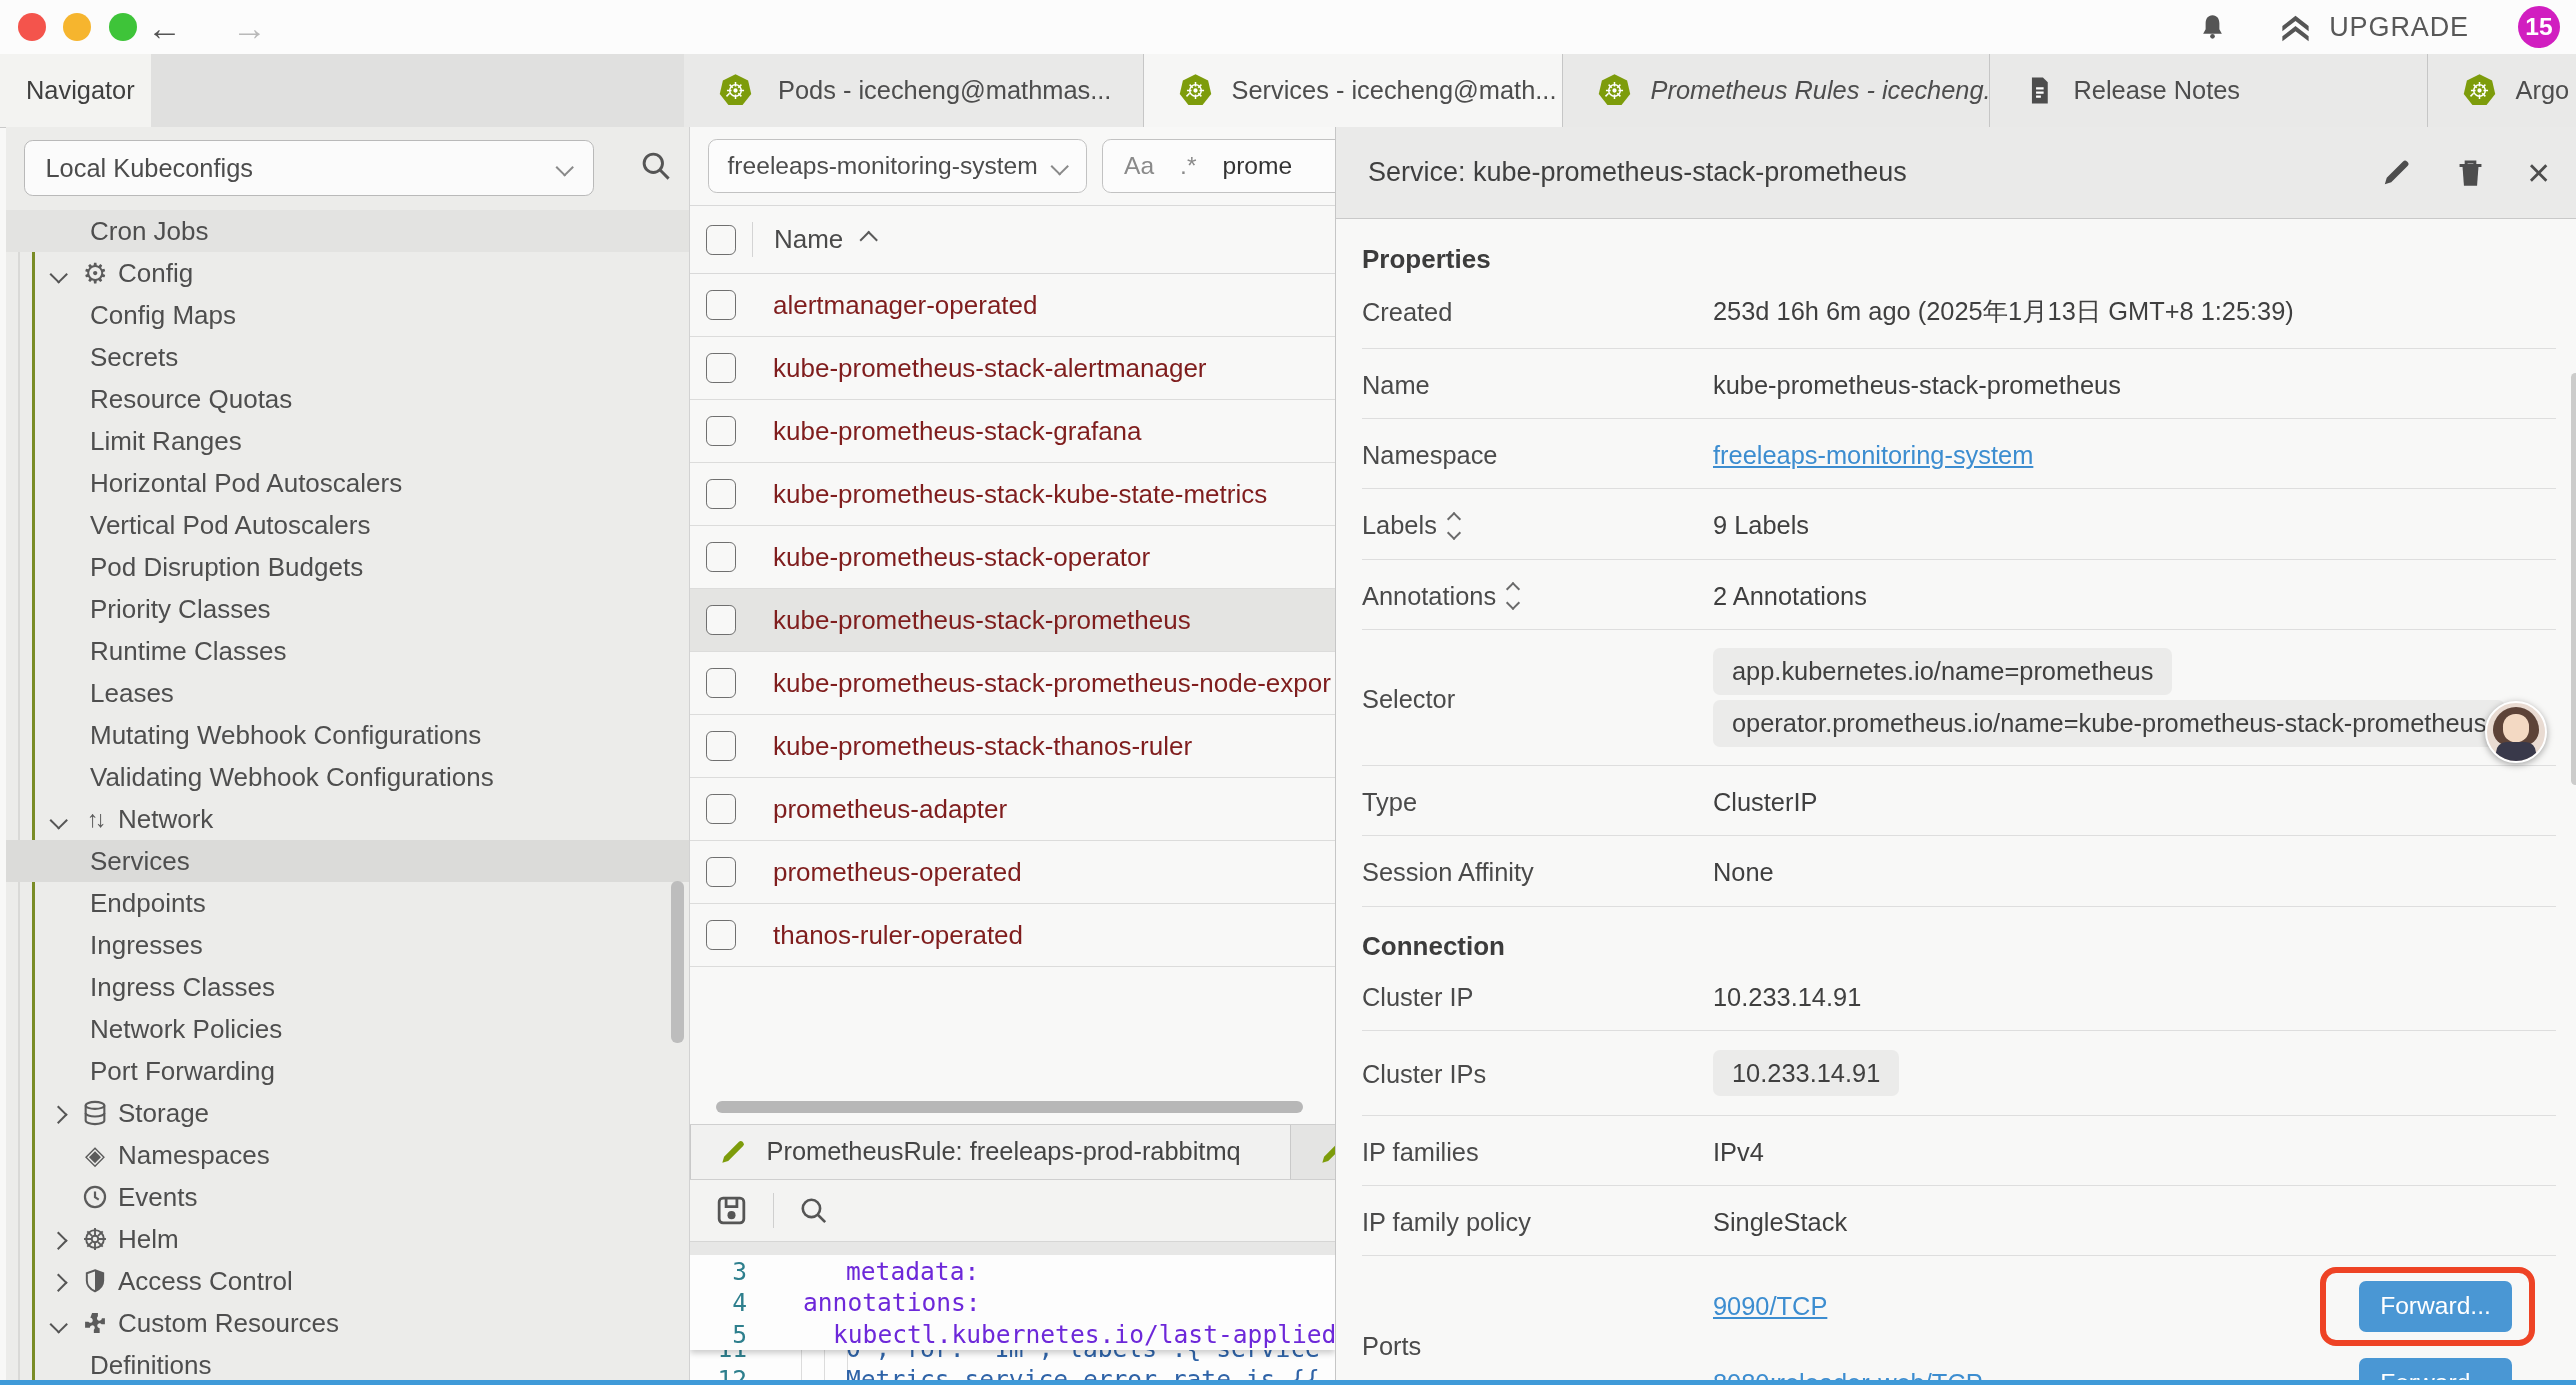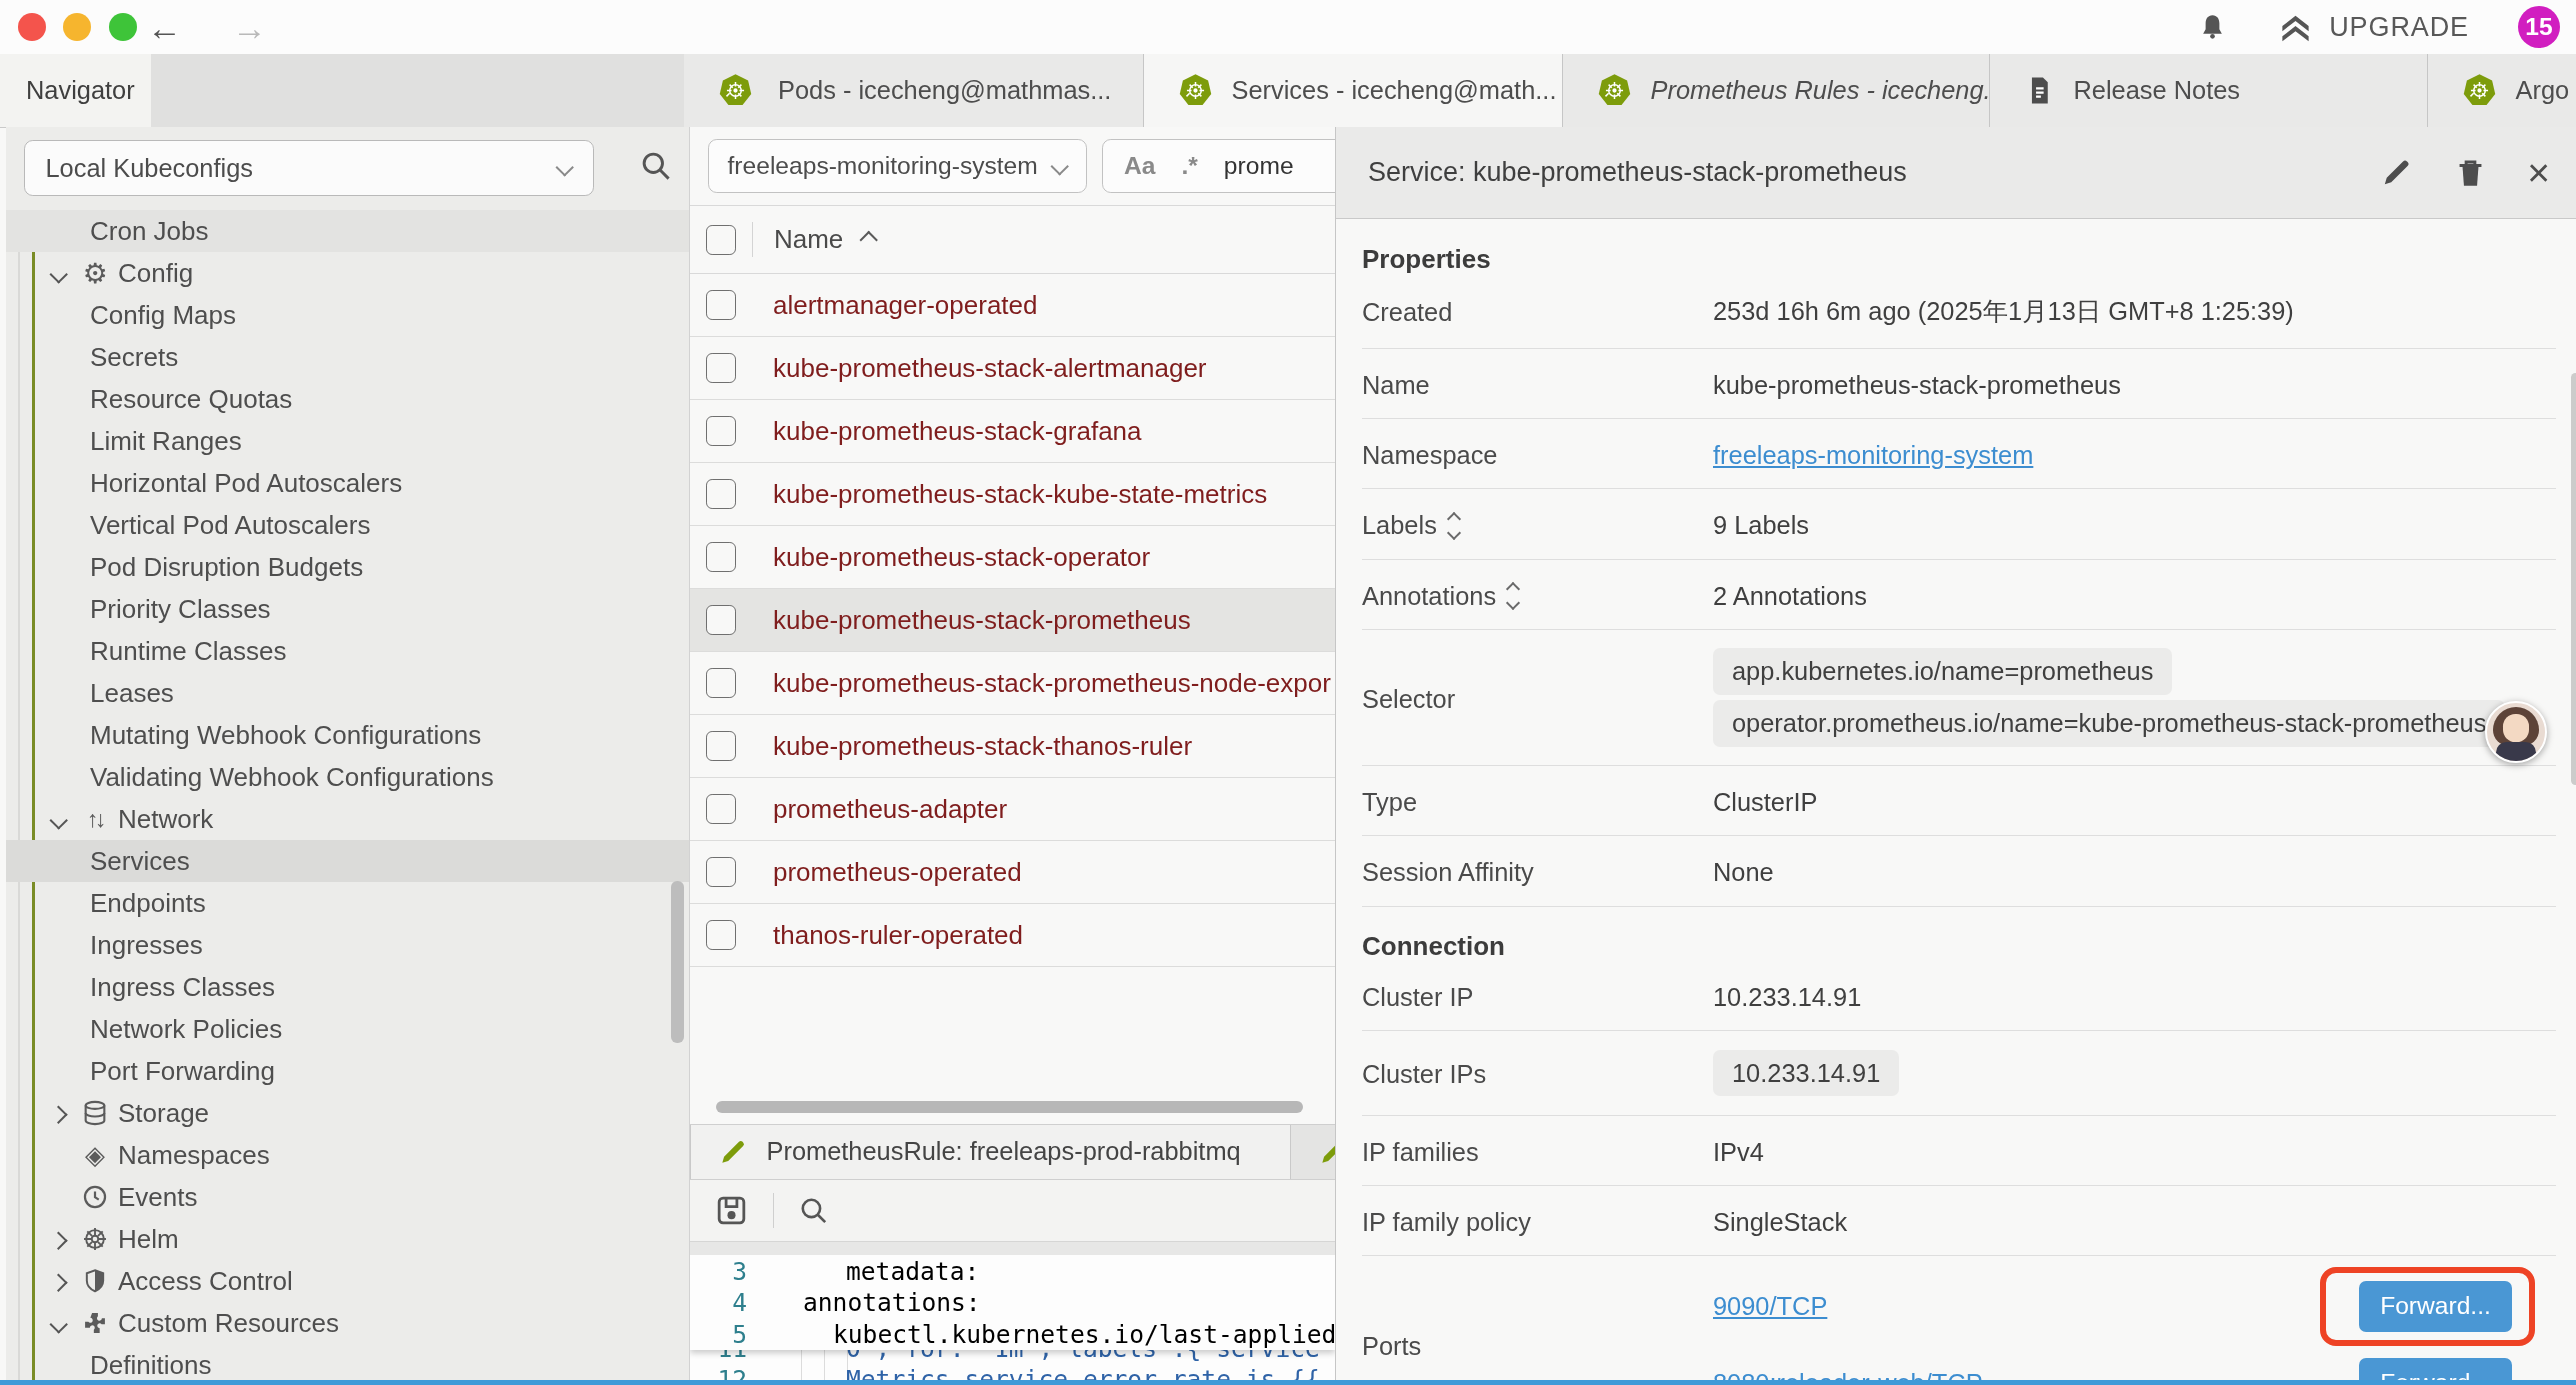--- a/index.html
+++ b/index.html
@@ -51,21 +51,21 @@
   #sb-scroll{position:absolute;right:5.3px;top:754px;width:12.3px;height:162px;border-radius:6.1px;background:#bdbdbd;}
   
   #middle{position:relative;width:646px;flex:none;background:#f8f8f7;border-right:0.9px solid #c6c6c6;box-sizing:border-box;
        display:flex;flex-direction:column;overflow:hidden;}
   #list-toolbar{position:relative;height:79px;flex:none;border-bottom:0.9px solid #d9d9d9;box-sizing:border-box;}
   #ns-select{position:absolute;left:17.5px;top:12.3px;width:379px;height:54px;box-sizing:border-box;border:0.9px solid #c2c2c2;
        border-radius:8.8px;background:#fcfcfc;display:flex;align-items:center;justify-content:space-between;
        padding:0 19px;font-size:24.6px;color:#4c4c4c;white-space:nowrap;}
   #search-box{position:absolute;left:412px;top:12.3px;width:263px;height:54px;box-sizing:border-box;border:0.9px solid #c2c2c2;
        border-radius:8.8px 0 0 8.8px;background:#fcfcfc;display:flex;align-items:center;gap:26px;padding:0 21px;font-size:24.6px;}
-  #search-box .tog{color:#8a8a8a;font-weight:bold;}
+  #search-box .tog{color:#8a8a8a;}
   #search-box .val{color:#333;}
   #table-header{height:68px;flex:none;border-bottom:0.9px solid #d9d9d9;position:relative;display:flex;align-items:center;box-sizing:border-box;}
   .cbx{width:30px;height:30px;border:1.8px solid #6f6f6f;border-radius:6.1px;box-sizing:border-box;background:#f8f8f7;}
   #table-header .cbx{margin-left:16px;}
   #hdr-div{width:0.9px;height:35px;background:#d4d4d4;margin-left:16px;}
   #hdr-name{margin-left:21px;font-size:26px;color:#4a4a4a;}
   #hdr-sort{margin-left:19px;}
   #rows{flex:none;}
   .trow{height:63px;display:flex;align-items:center;border-bottom:0.9px solid #dcdcdb;box-sizing:border-box;overflow:hidden;}
   .trow.selected{background:#e4e4e2;}
@@ -79,21 +79,21 @@
   .ed-tab{height:100%;box-sizing:border-box;display:flex;align-items:center;gap:17.5px;padding:0 26px;
        border-right:0.9px solid #c9c9c9;font-size:25.4px;color:#444;white-space:nowrap;flex:none;}
   .ed-tab.active{background:#f1f1f0;border-left:0.9px solid #c9c9c9;width:601px;}
   #ed-toolbar{height:61px;flex:none;background:#f3f3f2;display:flex;align-items:center;gap:23px;padding-left:23px;}
   #ed-toolbar .vdiv{width:0.9px;height:35px;background:#cfcfcf;}
   #ed-strip{height:14px;flex:none;background:#e7e7e6;border-top:0.9px solid #d6d6d5;box-sizing:border-box;}
   #editor{position:relative;flex:1;background:#fdfdfd;font-family:"DejaVu Sans Mono","Liberation Mono",monospace;font-size:24.6px;overflow:hidden;}
   .cline{position:absolute;left:0;height:30px;display:flex;align-items:center;white-space:nowrap;}
   .cline .lnum{width:57px;text-align:right;color:#2e7f8d;flex:none;}
   .cline .ltxt{padding-left:99px;color:#2f63a7;}
-  .cline.key .ltxt{color:#000000;}
+  .cline.key .ltxt{color:#6d28d9;}
   #ed-guides div{position:absolute;top:95px;bottom:0;width:0.9px;background:#dcdcdc;}
   #sticky{position:absolute;left:0;top:0;width:100%;height:95px;background:#fdfdfd;box-shadow:0 3.5px 6.1px rgba(0,0,0,.2);}
   
   #details{position:relative;flex:1;background:#f8f8f7;overflow:hidden;}
   #det-header{height:92px;background:#eaeae9;border-bottom:0.9px solid #c9c9c9;box-sizing:border-box;
        display:flex;align-items:center;padding:0 32px;}
   #det-title{font-size:27px;font-weight:normal;color:#3f3f3f;flex:1;white-space:nowrap;}
   #det-actions{display:flex;align-items:center;gap:39px;}
   #det-body{position:absolute;left:0;top:92px;right:0;bottom:0;padding:0 26px;overflow:hidden;}
   .sec-title{font-size:26px;font-weight:bold;color:#3c3c3c;margin:24.6px 0 0 0;height:30px;line-height:30px;}

